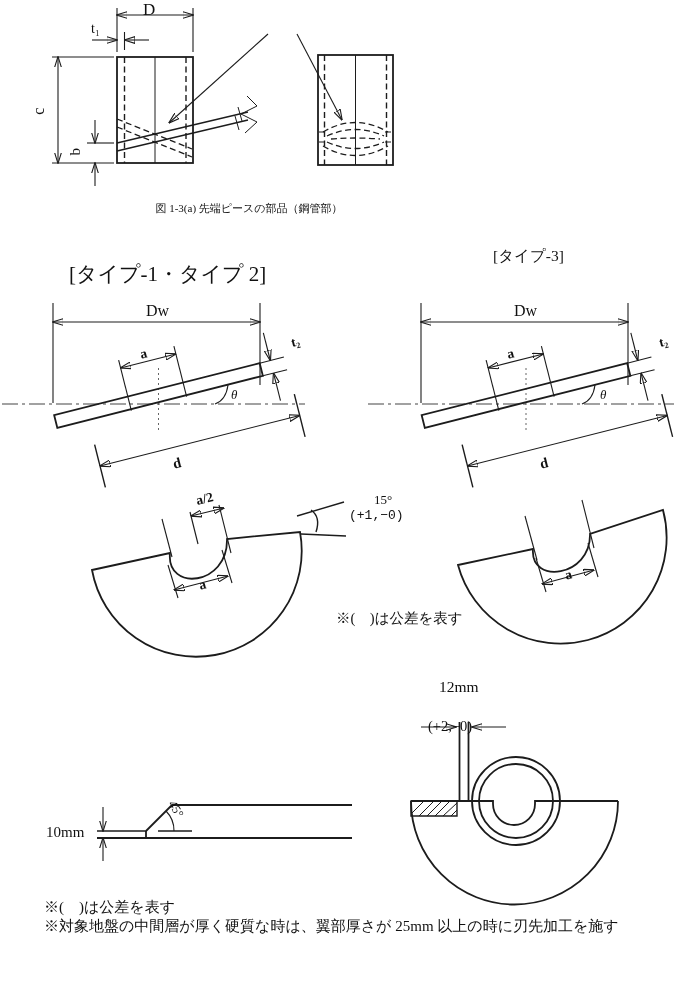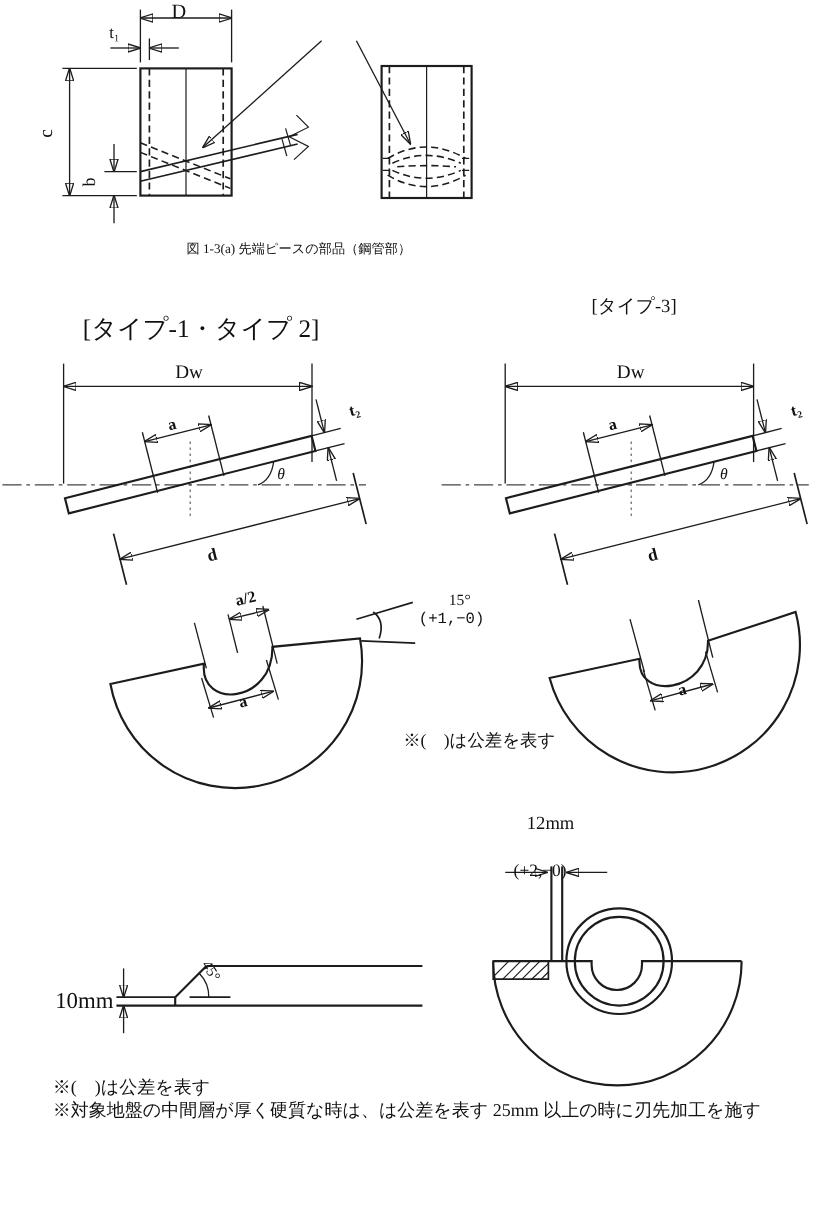--- a/index.html
+++ b/index.html
@@ -197,19 +197,19 @@
 
 <div class="lbl b rotm14" style="left:196px;top:491px;font-size:13.5px;">a/2</div>
 <div class="lbl" style="left:374px;top:493px;font-size:13px;">15°</div>
 <div class="lbl" style="left:349px;top:509px;font-size:13px;font-family:Liberation Mono, monospace;">(+1,−0)</div>
 <div class="lbl b rotm14" style="left:199px;top:577px;font-size:13.5px;">a</div>
 <div class="lbl b rotm15" style="left:565px;top:567px;font-size:13.5px;">a</div>
 <div class="lbl" style="left:336px;top:610px;font-size:14.5px;">※(　)は公差を表す</div>
 
 <div class="lbl" style="left:439px;top:678px;font-size:15.5px;">12mm</div>
 <div class="lbl" style="left:428px;top:694px;font-size:14.5px;margin-top:24px;">(+2,−0)</div>
-<div class="lbl" style="left:46px;top:824px;font-size:19px;">10mm</div>
+<div class="lbl" style="left:46px;top:824px;font-size:15px;">10mm</div>
 <div class="lbl rot58" style="left:167px;top:802px;font-size:12.5px;">45°</div>
 
 <div class="lbl" style="left:44px;top:899px;font-size:15px;">※(　)は公差を表す</div>
-<div class="lbl" style="left:44px;top:918px;font-size:15px;">※対象地盤の中間層が厚く硬質な時は、は公差を表す 25mm 以上の時に刃先加工を施す</div>
+<div class="lbl" style="left:44px;top:918px;font-size:15px;">※対象地盤の中間層が厚く硬質な時は、翼部厚さが 25mm 以上の時に刃先加工を施す</div>
 
 </div>
 
 </body></html>

